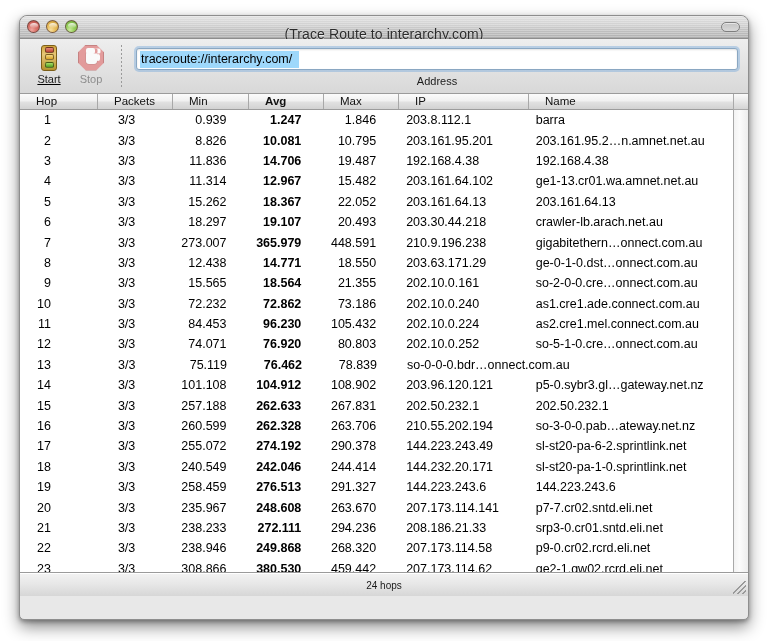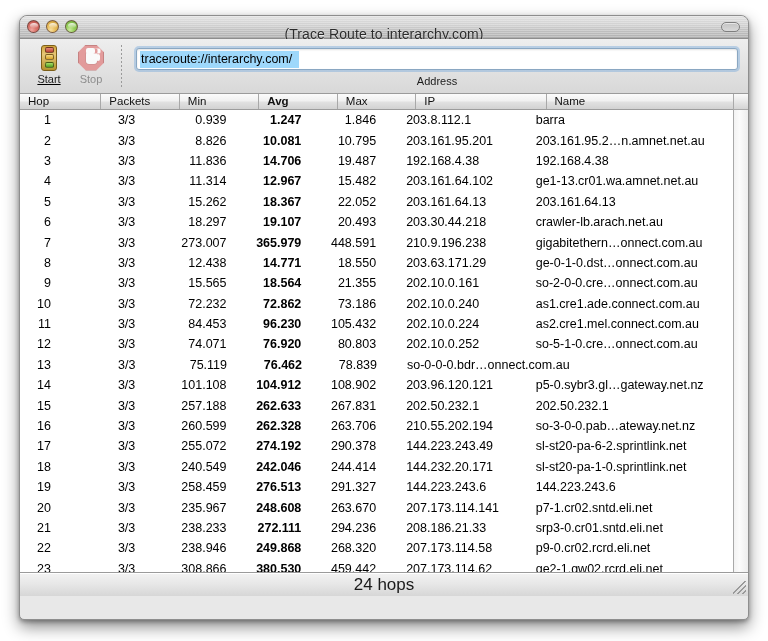--- a/index.html
+++ b/index.html
@@ -197,28 +197,27 @@
     display: flex;
     height: 16px;
     background: linear-gradient(to bottom, #fbfbfb 0%, #f0f0f0 48%, #e2e2e2 52%, #d2d2d2 100%);
     border-bottom: 1px solid #9c9c9c;
     box-sizing: border-box;
   }
   .th {
     position: relative;
     font-size: 11.5px; color: #111;
     line-height: 15px;
-    padding-left: 0;
+    padding-left: 16px;
     box-sizing: border-box;
     border-right: 1px solid #a8a8a8;
     overflow: hidden;
     white-space: nowrap;
     font-family: "Liberation Sans", sans-serif;
     cursor: default;
-    margin-left: 8px;
   }
   .th.last { border-right: none; }
 
   .tbody-wrap { position: absolute; left:0; right:15px; top:16px; bottom:0; overflow:hidden; background:#fff; }
   .trow { display: flex; height: 20.4px; align-items: center; }
   .td {
     font-size: 12.5px; color: #000;
     box-sizing: border-box;
     white-space: nowrap;
     overflow: hidden;
@@ -256,21 +255,21 @@
 
   
   .statusbar {
     position: relative;
     height: 22px;
     background: linear-gradient(to bottom, #f2f2f2 0%, #e6e6e6 50%, #d6d6d6 100%);
     border-top: 1px solid #ffffff;
     display: flex; align-items: center; justify-content: center;
   }
   .status-text {
-    font-size: 17px; color: #1a1a1a;
+    font-size: 10px; color: #1a1a1a;
     font-family: "Liberation Sans", sans-serif;
   }
   .grip {
     position: absolute; right: 2px; bottom: 2px;
     width: 13px; height: 13px;
     background-image:
       linear-gradient(135deg, transparent 44%, #9a9a9a 44%, #9a9a9a 52%, transparent 52%),
       linear-gradient(135deg, transparent 64%, #9a9a9a 64%, #9a9a9a 72%, transparent 72%),
       linear-gradient(135deg, transparent 84%, #9a9a9a 84%, #9a9a9a 92%, transparent 92%);
   }
@@ -506,21 +505,21 @@
               <div class="td txt c5">144.223.243.6</div>
               <div class="td txt c6">144.223.243.6</div>
             </div>
             <div class="trow">
               <div class="td hop c0">20</div>
               <div class="td pk c1">3/3</div>
               <div class="td num c2">235.967</div>
               <div class="td num c3">248.608</div>
               <div class="td num c4">263.670</div>
               <div class="td txt c5">207.173.114.141</div>
-              <div class="td txt c6">p7-1.cr02.sntd.eli.net</div>
+              <div class="td txt c6">p7-7.cr02.sntd.eli.net</div>
             </div>
             <div class="trow">
               <div class="td hop c0">21</div>
               <div class="td pk c1">3/3</div>
               <div class="td num c2">238.233</div>
               <div class="td num c3">272.111</div>
               <div class="td num c4">294.236</div>
               <div class="td txt c5">208.186.21.33</div>
               <div class="td txt c6">srp3-0.cr01.sntd.eli.net</div>
             </div>

